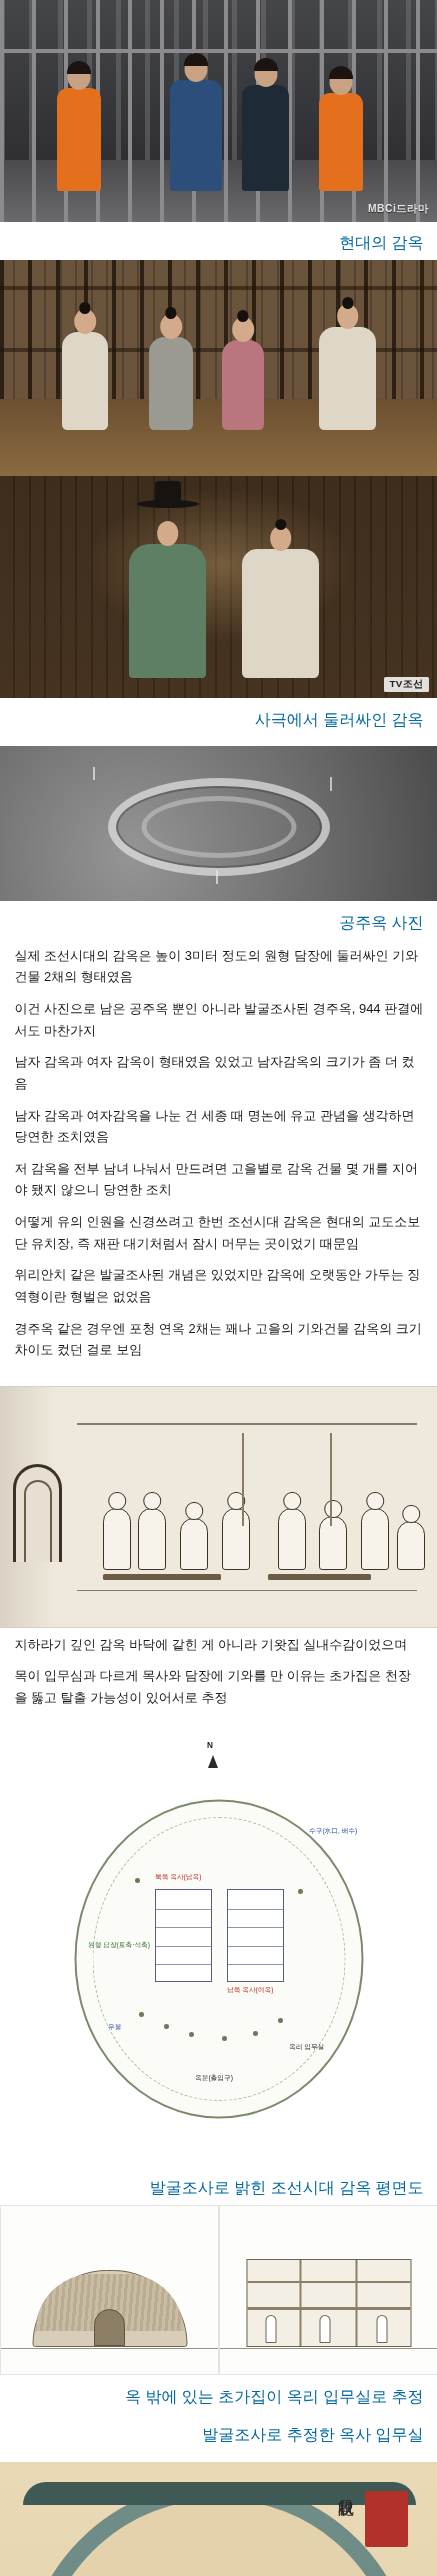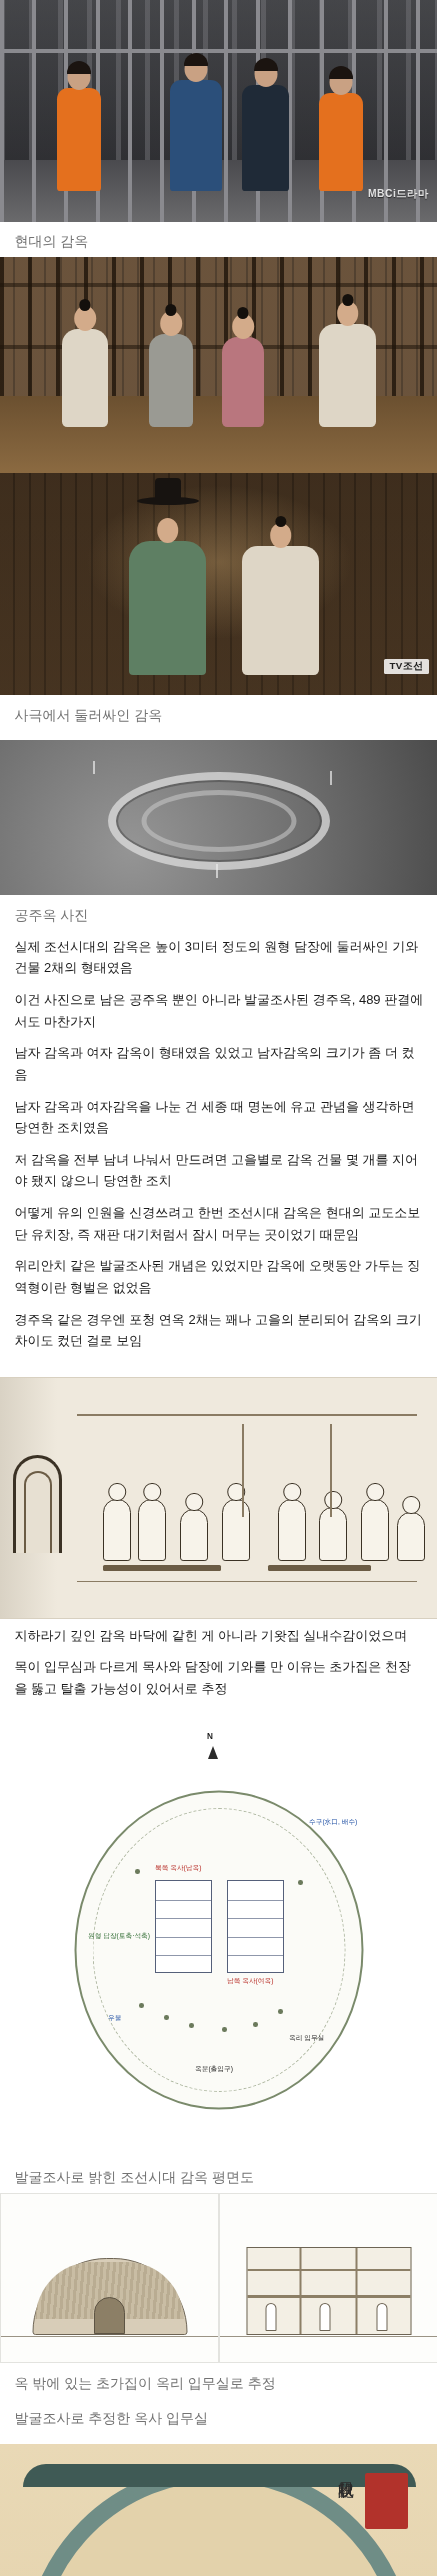--- a/index.html
+++ b/index.html
@@ -13,46 +13,47 @@
     width: 438px;
     min-height: 3412px;
     margin: 0 auto;
     background: #ffffff;
     position: relative;
     padding: 0 0 20.6px 0;
   }
   .block { width: 438px; position: relative; }
 
   .caption {
-    font-size: 14px;
+    font-size: 16px;
     line-height: 1.5;
-    color: #737373;
+    color: #0369a1;
     padding: 9.3px 14.4px 5.2px 14.4px;
     font-family: "Liberation Sans", sans-serif;
+    text-align: right;
   }
   .para {
     font-size: 13px;
     line-height: 1.65;
     color: #1a1a1a;
     padding: 5.2px 14.4px;
     white-space: pre-wrap;
   }
   .spacer-sm { height: 9.3px; }
   .spacer-md { height: 20.6px; }
 
   
   .photo {
     position: relative;
     width: 438px;
     overflow: hidden;
   }
   .photo .wm {
     position: absolute;
     right: 9.3px;
-    bottom: 21px;
+    bottom: 6px;
     color: rgba(255,255,255,0.85);
     font-size: 10.3px;
     letter-spacing: 0.5px;
     font-weight: bold;
     text-shadow: 0 0.5px 1px rgba(0,0,0,.6);
   }
   .photo .wm.tv {
     background: rgba(255,255,255,.85);
     color: #222;
     padding: 1px 5.2px;
@@ -429,27 +430,27 @@
       <div class="ring2"></div>
       <div class="tick" style="left:93px; top:20.6px;"></div>
       <div class="tick" style="left:330px; top:31px;"></div>
       <div class="tick" style="left:216px; top:124px;"></div>
     </div>
   </div>
 
   <div class="caption">공주옥 사진</div>
 
   <div class="para">실제 조선시대의 감옥은 높이 3미터 정도의 원형 담장에 둘러싸인 기와건물 2채의 형태였음</div>
-  <div class="para">이건 사진으로 남은 공주옥 뿐인 아니라 발굴조사된 경주옥, 489 판결에서도 마찬가지</div>
+  <div class="para">이건 사진으로 남은 공주옥 뿐인 아니라 발굴조사된 경주옥, 944 판결에서도 마찬가지</div>
   <div class="para">남자 감옥과 여자 감옥이 형태였음 있었고 남자감옥의 크기가 좀 더 컸음</div>
   <div class="para">남자 감옥과 여자감옥을 나눈 건 세종 때 명논에 유교 관념을 생각하면 당연한 조치였음</div>
   <div class="para">저 감옥을 전부 남녀 나눠서 만드려면 고을별로 감옥 건물 몇 개를 지어야 됐지 않으니 당연한 조치</div>
   <div class="para">어떻게 유의 인원을 신경쓰려고 한번 조선시대 감옥은 현대의 교도소보단 유치장, 즉 재판 대기처럼서 잠시 머무는 곳이었기 때문임</div>
   <div class="para">위리안치 같은 발굴조사된 개념은 있었지만 감옥에 오랫동안 가두는 징역형이란 형벌은 없었음</div>
-  <div class="para">경주옥 같은 경우엔 포청 연옥 2채는 꽤나 고을의 분리되어 감옥의 크기 차이도 컸던 걸로 보임</div>
+  <div class="para">경주옥 같은 경우엔 포청 연옥 2채는 꽤나 고을의 기와건물 감옥의 크기 차이도 컸던 걸로 보임</div>
 
   <div class="spacer-md"></div>
 
   <div class="block">
     <div class="lineart">
       <div class="scroll-edge"></div>
       <div class="arch"></div>
 
       <div class="ink-bench" style="left:103px; width:118px;"></div>
       <div class="ink-bench" style="left:268px; width:103px;"></div>

